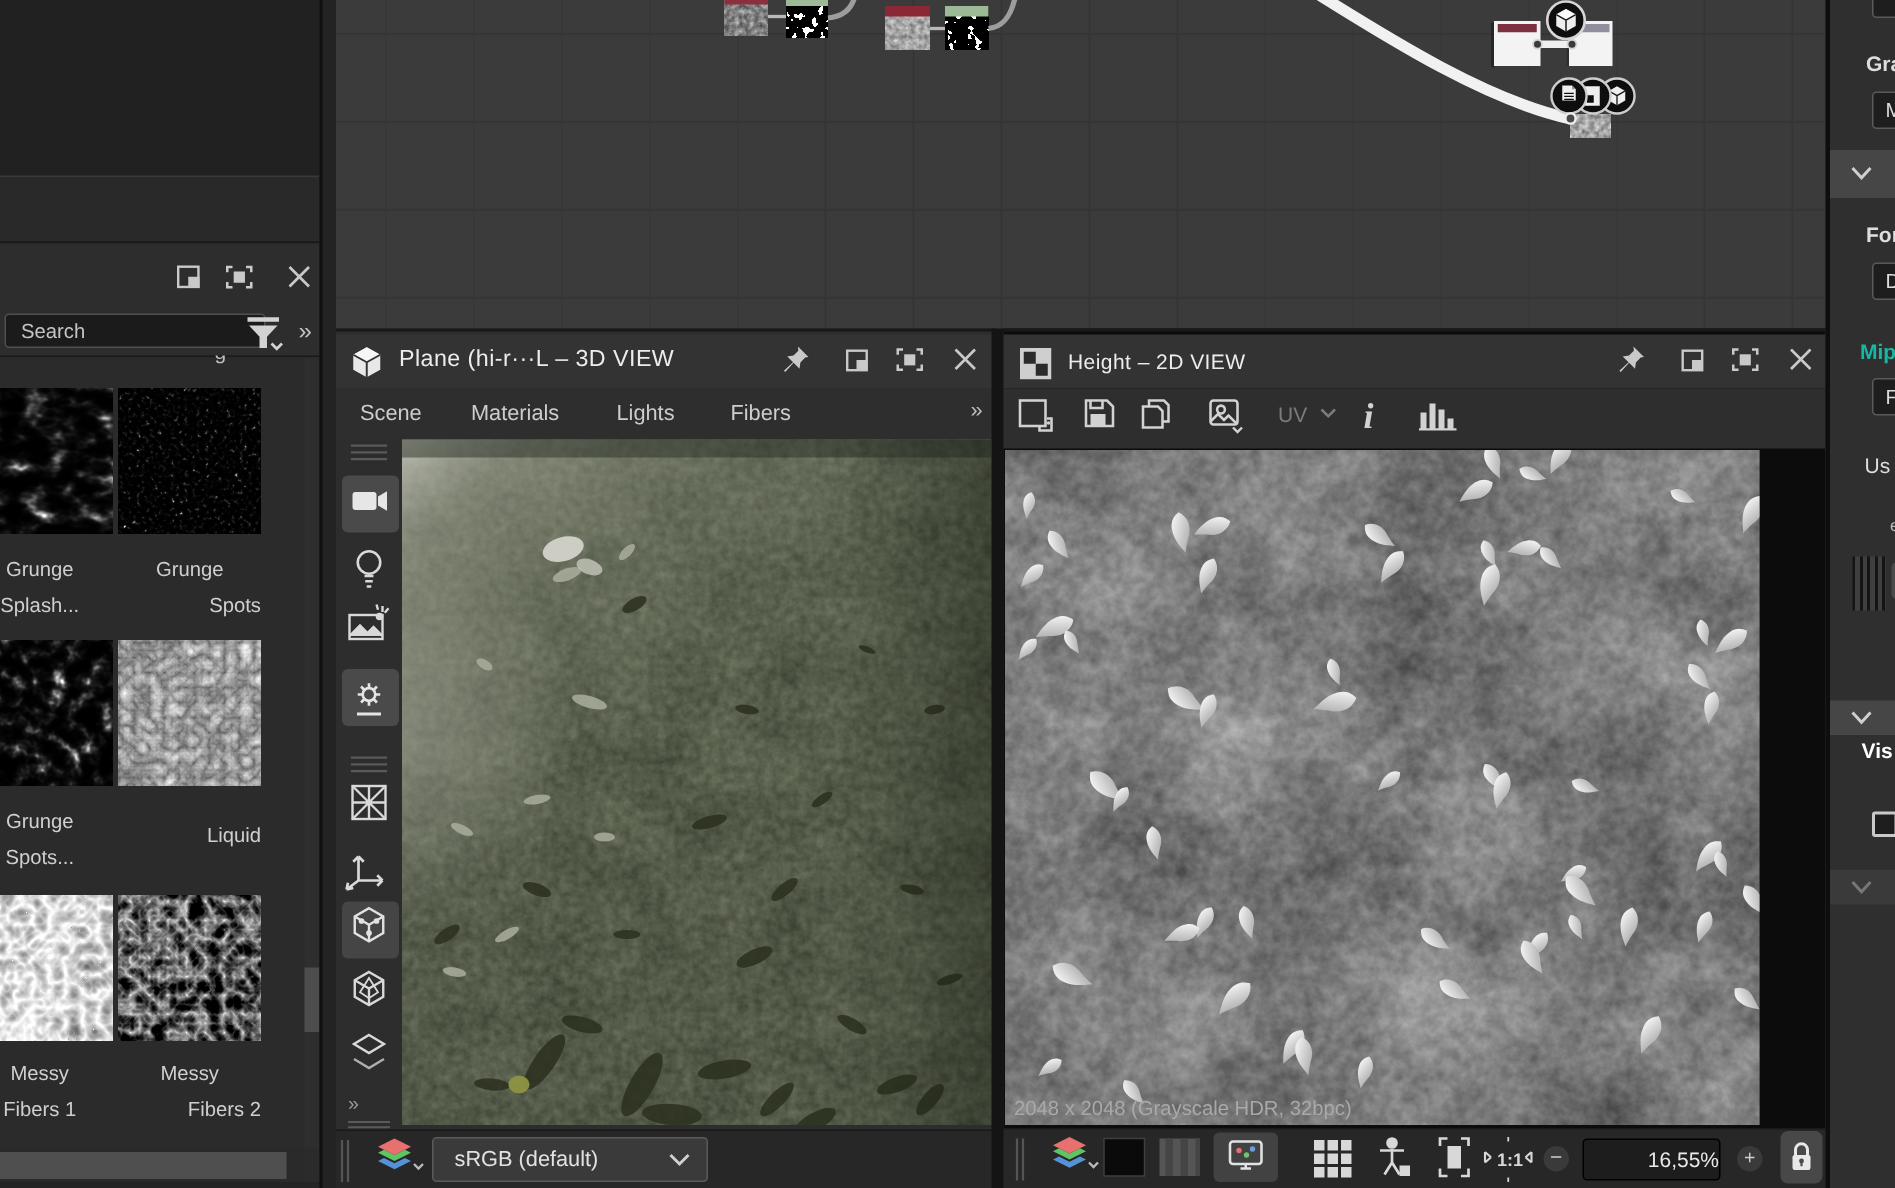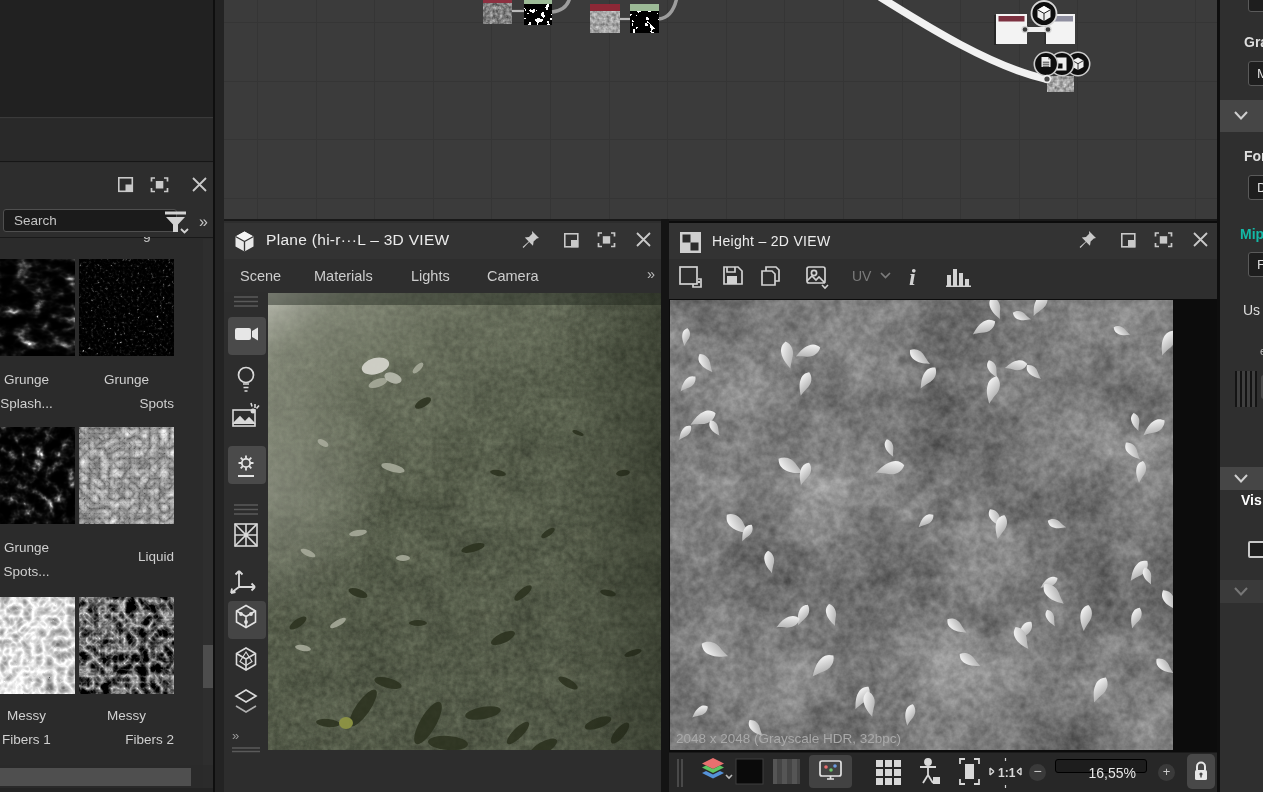--- a/index.html
+++ b/index.html
@@ -250,21 +250,21 @@
   </g>
   <g stroke="#c9c9c9" stroke-width="1.8">
           <path d="M115,4 l13,13 M128,4 l-13,13"></path>
         </g>
  </svg>
 
  <div class="abs" style="left:0;top:38px;width:440px;height:35px;background:#2e2e2e;color:#cdcdcd;font-size:14.5px">
   <span class="abs" style="left:16px;top:9px">Scene</span>
   <span class="abs" style="left:90px;top:9px">Materials</span>
   <span class="abs" style="left:187px;top:9px">Lights</span>
-  <span class="abs" style="left:263px;top:9px">Camera</span>
+  <span class="abs" style="left:263px;top:9px">Fibers</span>
   <span class="abs" style="left:423px;top:7px;color:#bdbdbd">»</span>
  </div>
 </div>
 
 <div class="abs" style="left:224px;top:292px;width:44px;height:461px;background:#2d2d2d">
  <svg class="abs" style="left:0;top:0" width="44" height="461" viewBox="0 0 44 461">
   <g stroke="#5a5a5a" stroke-width="1.5">
           <path d="M10,5 h24 M10,9.5 h24 M10,14 h24"></path>
         </g>
   <rect x="4" y="25" width="38" height="38" rx="4" fill="#4a4a4a"></rect>
@@ -427,20 +427,38 @@
 <ellipse cx="150" cy="75" rx="7" ry="3" fill="#b9bcab" opacity="0.85" transform="rotate(-45 150 75)"></ellipse>
 <ellipse cx="55" cy="150" rx="6" ry="3" fill="#b9bcab" opacity="0.85" transform="rotate(30 55 150)"></ellipse>
 <ellipse cx="108" cy="73" rx="14" ry="8" fill="#e4e5dc" opacity="0.95" transform="rotate(-15 108 75)"></ellipse>
 <ellipse cx="125" cy="85" rx="9" ry="5" fill="#d5d7ca" opacity="0.8" transform="rotate(20 125 85)"></ellipse>
 <ellipse cx="78" cy="430" rx="7" ry="6" fill="#99a049" opacity="0.95"></ellipse>
 <rect width="393" height="457" fill="#1c2115" opacity="0.09"></rect>
 <rect width="393" height="12" fill="#20251c" opacity="0.45"></rect>
 <rect width="393" height="460" fill="url(#gdarkr)"></rect>
 </svg>
 
+<div class="abs" style="left:224px;top:753px;width:440px;height:39px;background:#272727;border-top:1px solid #1a1a1a">
+ <svg class="abs" style="left:0;top:0" width="440" height="39" viewBox="0 0 440 39">
+  <g stroke="#555" stroke-width="1.5">
+          <path d="M4,6 v28 M8,6 v28"></path>
+        </g>
+  <g transform="translate(9,0)">
+   <path d="M30,5 l11,5.5 l-11,5.5 l-11,-5.5 z" fill="#e8706f"></path>
+   <path d="M19,14.5 l11,5.5 l11,-5.5 l-4,-2 l-7,3.5 l-7,-3.5 z" fill="#5fc463"></path>
+   <path d="M19,20 l11,5.5 l11,-5.5 l-4,-2 l-7,3.5 l-7,-3.5 z" fill="#5592d8"></path>
+   <path d="M43,22 l3,3 l3,-3" stroke="#bbb" fill="none" stroke-width="1.6"></path>
+  </g>
+ </svg>
+ <div class="abs" style="left:64px;top:4px;width:184px;height:30px;background:#3a3a3a;border:1px solid #5a5a5a;border-radius:3px;color:#e2e2e2;font-size:14.5px;line-height:28px;padding-left:14px">sRGB (default)
+  <svg class="abs" style="right:10px;top:9px" width="16" height="12" viewBox="0 0 16 12">
+          <path d="M2,2 l6,6 l6,-6" fill="none" stroke="#d0d0d0" stroke-width="2"></path>
+        </svg>
+ </div>
+</div>
 
 <div class="abs" style="left:661px;top:219px;width:8px;height:573px;background:#141414"></div>
 
 <div class="abs" style="left:669px;top:219px;width:548px;height:573px;background:#0c0c0c;border-top:2px solid #191919">
  <div class="abs" style="left:0;top:2px;width:548px;height:36px;background:#333333"></div>
 
  <svg class="abs" style="left:11px;top:11px" width="21" height="21" viewBox="0 0 21 21">
   <rect width="21" height="21" fill="#cfcfcf"></rect>
   <rect x="2.5" y="2.5" width="8" height="8" fill="#2b2b2b"></rect>
   <rect x="10.5" y="10.5" width="8" height="8" fill="#2b2b2b"></rect>
@@ -647,21 +665,21 @@
    <rect x="296" y="11" width="9" height="15" fill="#d8d8d8" stroke="none"></rect>
   </g>
   <g fill="#d8d8d8">
    <text x="329" y="24" font-size="12" font-weight="bold" font-family="Liberation Sans">1:1</text>
    <path d="M325,18.5 l-4,-3.5 M325,18.5 l-4,3.5 M321,15 v7" stroke="#d8d8d8" stroke-width="1.4" fill="none"></path>
    <path d="M348,18.5 l4,-3.5 M348,18.5 l4,3.5 M352,15 v7" stroke="#d8d8d8" stroke-width="1.4" fill="none"></path>
    <path d="M336.5,8 v-3 M336.5,32 v3" stroke="#d8d8d8" stroke-width="1.2"></path>
   </g>
  </svg>
  <div class="abs" style="left:360px;top:11px;width:17px;height:17px;border-radius:50%;background:#3a3a3a;color:#ccc;text-align:center;line-height:15px;font-size:14px">−</div>
- <div class="abs" style="left:386px;top:6px;width:92px;height:14px;background:#1d1d1d;border:1px solid #000;border-radius:3px;color:#e8e8e8;font-size:14px;line-height:26px;text-align:right;padding-right:10px">16,55%</div>
+ <div class="abs" style="left:386px;top:6px;width:92px;height:28px;background:#1d1d1d;border:1px solid #000;border-radius:3px;color:#e8e8e8;font-size:14px;line-height:26px;text-align:right;">16,55%</div>
  <div class="abs" style="left:489px;top:11px;width:17px;height:17px;border-radius:50%;background:#3a3a3a;color:#ccc;text-align:center;line-height:16px;font-size:13px">+</div>
  <div class="abs" style="left:518px;top:1px;width:28px;height:35px;background:#484848;border-radius:5px">
   <svg class="abs" style="left:6px;top:7px" width="16" height="21" viewBox="0 0 16 21">
    <path d="M4,9 v-3.5 a4,4 0 0 1 8,0 v3.5" fill="none" stroke="#e8e8e8" stroke-width="2"></path>
    <rect x="2" y="9" width="12" height="10" rx="1.5" fill="#e8e8e8"></rect>
    <circle cx="8" cy="13" r="1.6" fill="#484848"></circle>
           <rect x="7.3" y="13" width="1.4" height="3.5" fill="#484848"></rect>
   </svg>
  </div>
 </div>

